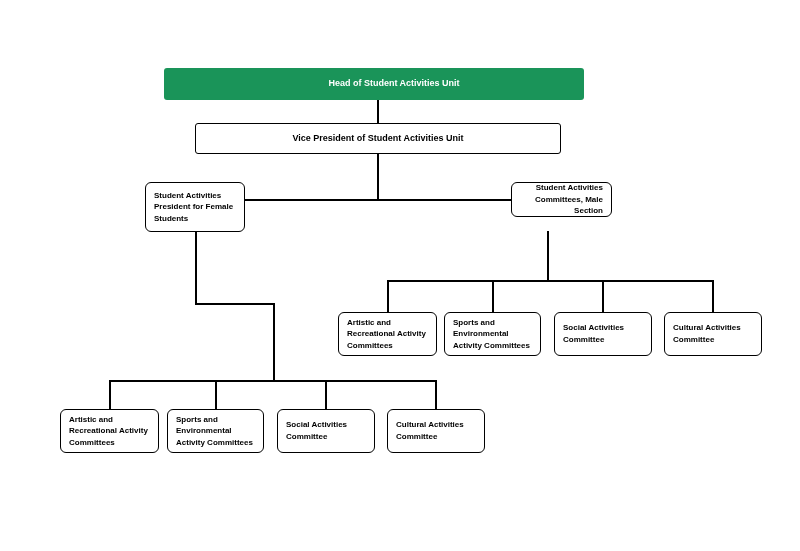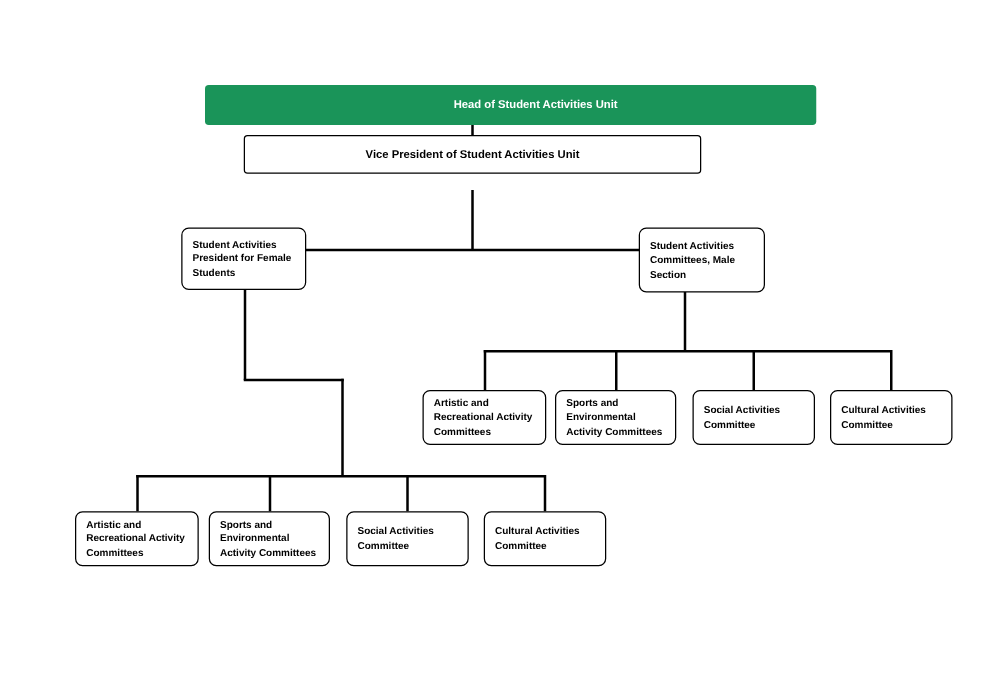--- a/index.html
+++ b/index.html
@@ -80,33 +80,33 @@
 
   <div class="line v" style="left:195px; top:231px; height:73px;"></div>
   <div class="line h" style="left:195px; top:303px; width:80px;"></div>
   <div class="line v" style="left:273px; top:303px; height:78px;"></div>
   <div class="line h" style="left:109px; top:380px; width:327px;"></div>
   <div class="line v" style="left:109px; top:380px; height:29px;"></div>
   <div class="line v" style="left:215px; top:380px; height:29px;"></div>
   <div class="line v" style="left:325px; top:380px; height:29px;"></div>
   <div class="line v" style="left:435px; top:380px; height:29px;"></div>
 
-  <div class="node root" style="left:164px; top:68px; width:489px; height:32px;padding-left:48px;">
+  <div class="node root" style="left:164px; top:68px; width:420px; height:32px;padding-left:48px;">
     <span class="label">Head of Student Activities Unit</span>
   </div>
 
-  <div class="node vp" style="left:195px; top:108px; width:366px; height:31px;">
+  <div class="node vp" style="left:195px; top:123px; width:366px; height:31px;">
     <span class="label">Vice President of Student Activities Unit</span>
   </div>
 
   <div class="node" style="left:145px; top:182px; width:100px; height:50px;">
     <span class="label">Student Activities President for Female Students</span>
   </div>
 
-  <div class="node" style="left:511px; top:182px; width:101px; height:52px;">
+  <div class="node" style="left:511px; top:182px; width:101px; height:35px;text-align:right;">
     <span class="label">Student Activities Committees, Male Section</span>
   </div>
 
   <div class="node" style="left:338px; top:312px; width:99px; height:44px;">
     <span class="label">Artistic and Recreational Activity Committees</span>
   </div>
   <div class="node" style="left:444px; top:312px; width:97px; height:44px;">
     <span class="label">Sports and Environmental Activity Committees</span>
   </div>
   <div class="node" style="left:554px; top:312px; width:98px; height:44px;">

